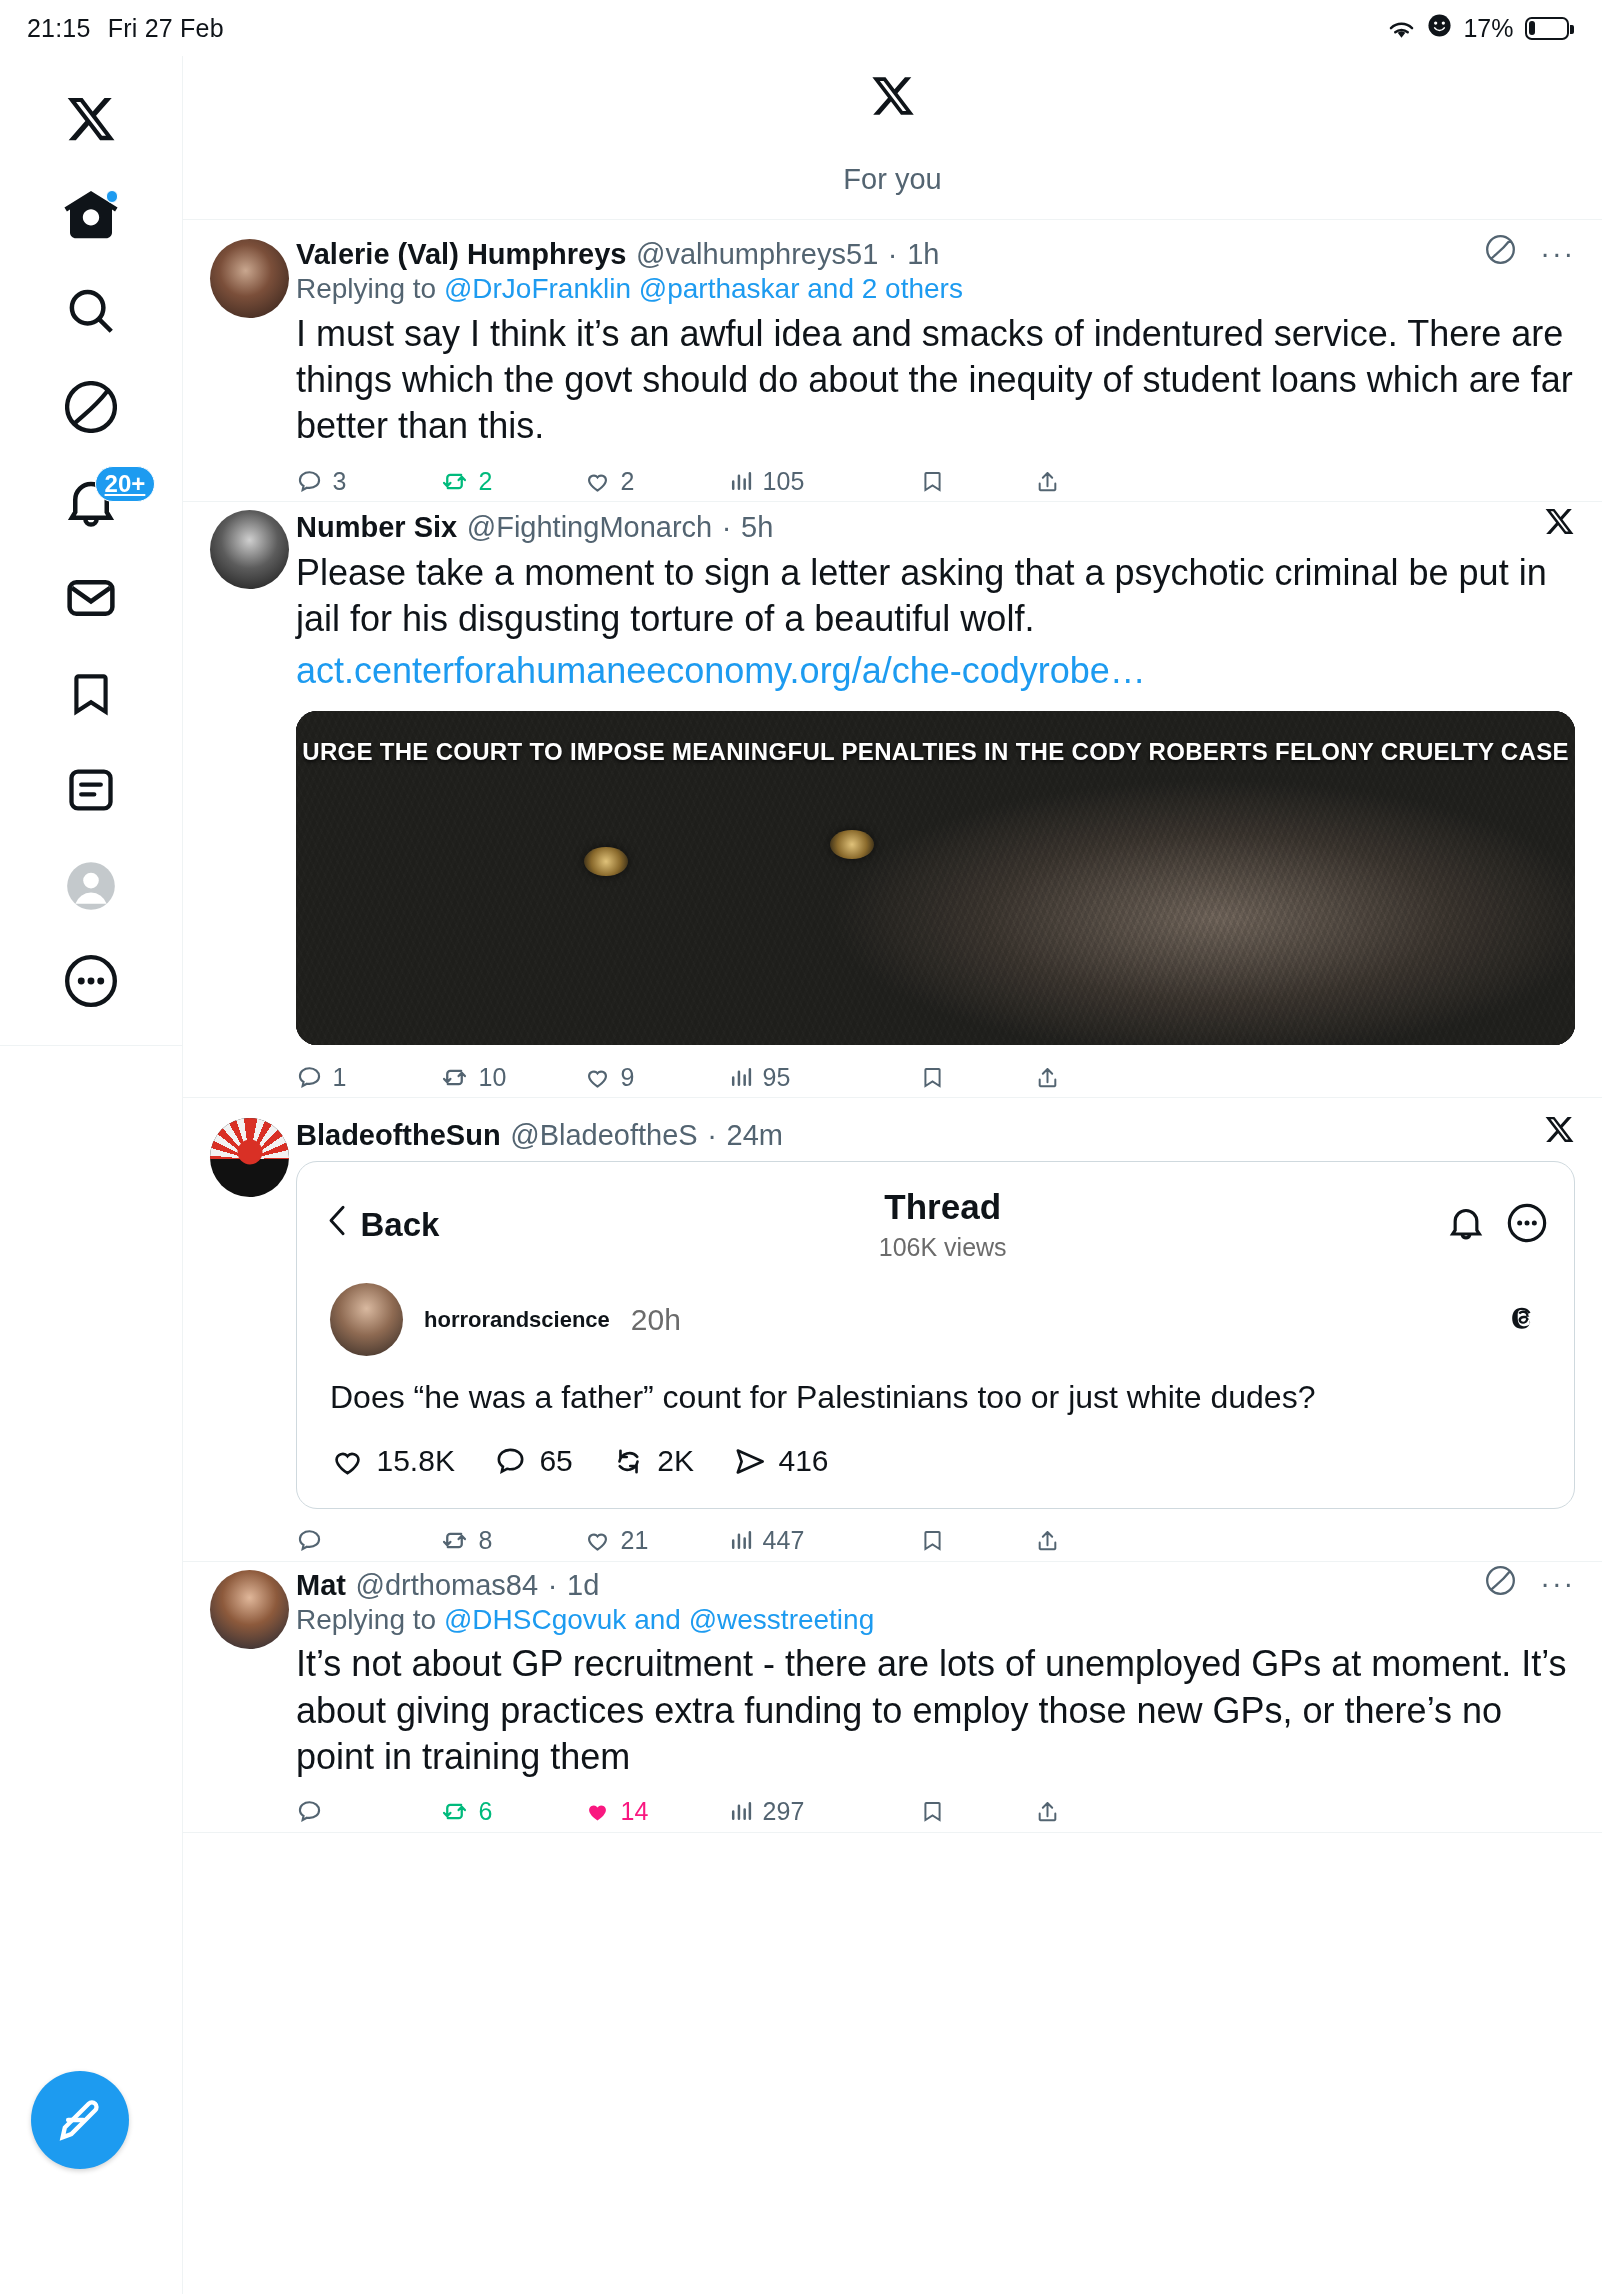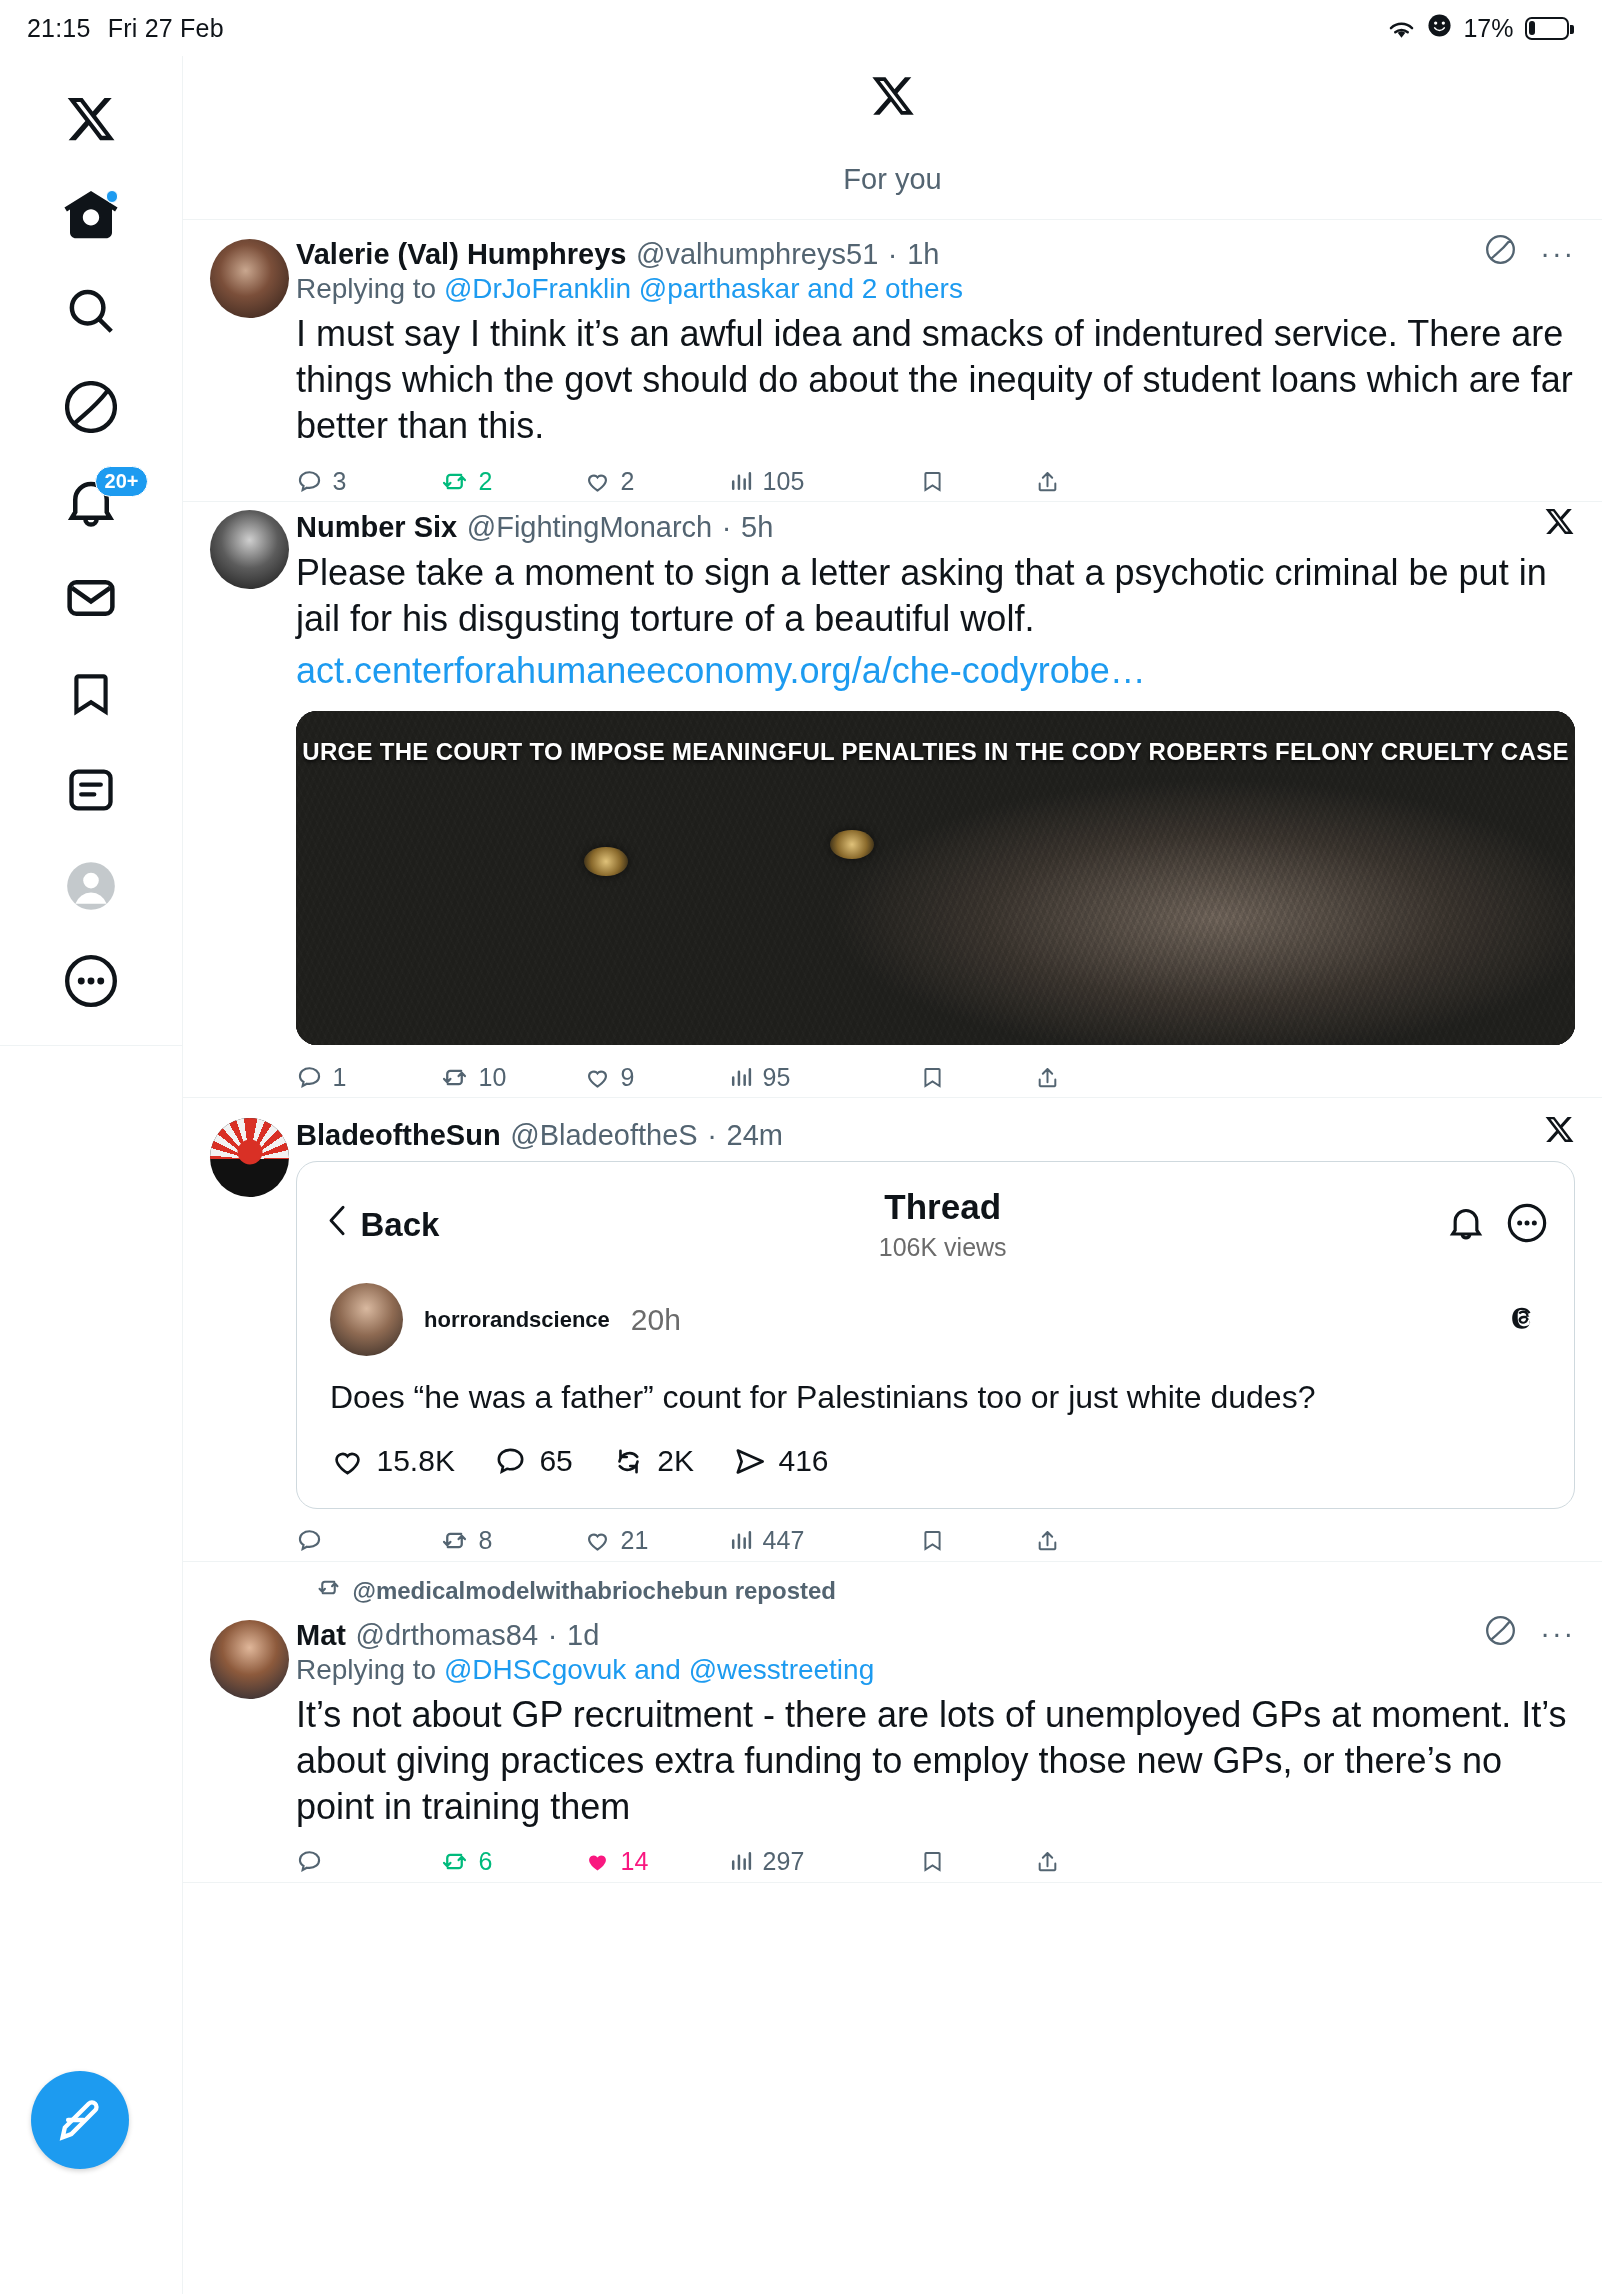--- a/index.html
+++ b/index.html
@@ -45,22 +45,22 @@
     width: 92px; height: 92px; display: flex; align-items: center; justify-content: center;
     position: relative; margin-bottom: 3.8px;
   }
   .nav-item svg { display: block; }
   .dot-blue {
     position: absolute; width: 12.5px; height: 12.5px; border-radius: 50%;
     background: #1d9bf0; top: 21px; right: 19px; border: 1.9px solid #fff;
   }
   .badge {
     position: absolute; top: 9.6px; left: 50px; background: #1d9bf0; color: #fff;
-    font-size: 20px; font-weight: 700; border-radius: 19px; padding: 1.9px 8.6px;
-    border: 1.9px solid #fff; line-height: 1.25;
+    font-size: 24px; font-weight: 700; border-radius: 19px; padding: 1.9px 8.6px;
+    border: 1.9px solid #fff; line-height: 1.25; text-decoration: underline;
   }
   .nav-divider { width: 183px; height: 1px; background: #eff3f4; margin-top: 13.4px; }
   .compose-fab {
     position: absolute; left: 31px; bottom: 125px;
     width: 98px; height: 98px; border-radius: 50%; background: #1d9bf0;
     display: flex; align-items: center; justify-content: center;
     box-shadow: 0 1.9px 5.8px rgba(0,0,0,.18);
   }
 
   
@@ -599,30 +599,20 @@
                   <svg width="25" height="25" viewBox="0 0 24 24">
                       <path fill="none" stroke="#536471" stroke-width="1.9" stroke-linecap="round" d="M12 16.5V3.8m0 0L7.5 8.4M12 3.8l4.5 4.6M4.5 14v5.5a.8.8 0 00.8.8h13.4a.8.8 0 00.8-.8V14"></path>
                     </svg>
                 </span>
               </div>
             </div>
           </div>
         </div>
 
         <div>
-          <div style="padding:9.6px 27px 0 27px;">
-            <div class="repost-line">
-              <span class="rt-ico">
-                <svg width="25" height="25" viewBox="0 0 24 24">
-                    <path fill="none" stroke="#536471" stroke-width="2" stroke-linecap="round" d="M6.5 17.5h9a2.5 2.5 0 002.5-2.5V8m0 0l-2.6 2.8M18 8l2.6 2.8M17.5 6.5h-9A2.5 2.5 0 006 9v7m0 0l2.6-2.8M6 16l-2.6-2.8"></path>
-                  </svg>
-              </span>
-              <span>@medicalmodelwithabriochebun reposted</span>
-            </div>
-          </div>
           <div class="tweet" style="padding-top:3.8px;">
             <div class="avatar-col">
               <div class="avatar ava-photo-3"></div>
             </div>
             <div class="tweet-main">
               <div class="namerow">
                 <span class="dispname">Mat</span>
                 <span class="handle">@drthomas84</span>
                 <span class="sep">·</span>
                 <span class="time">1d</span>

